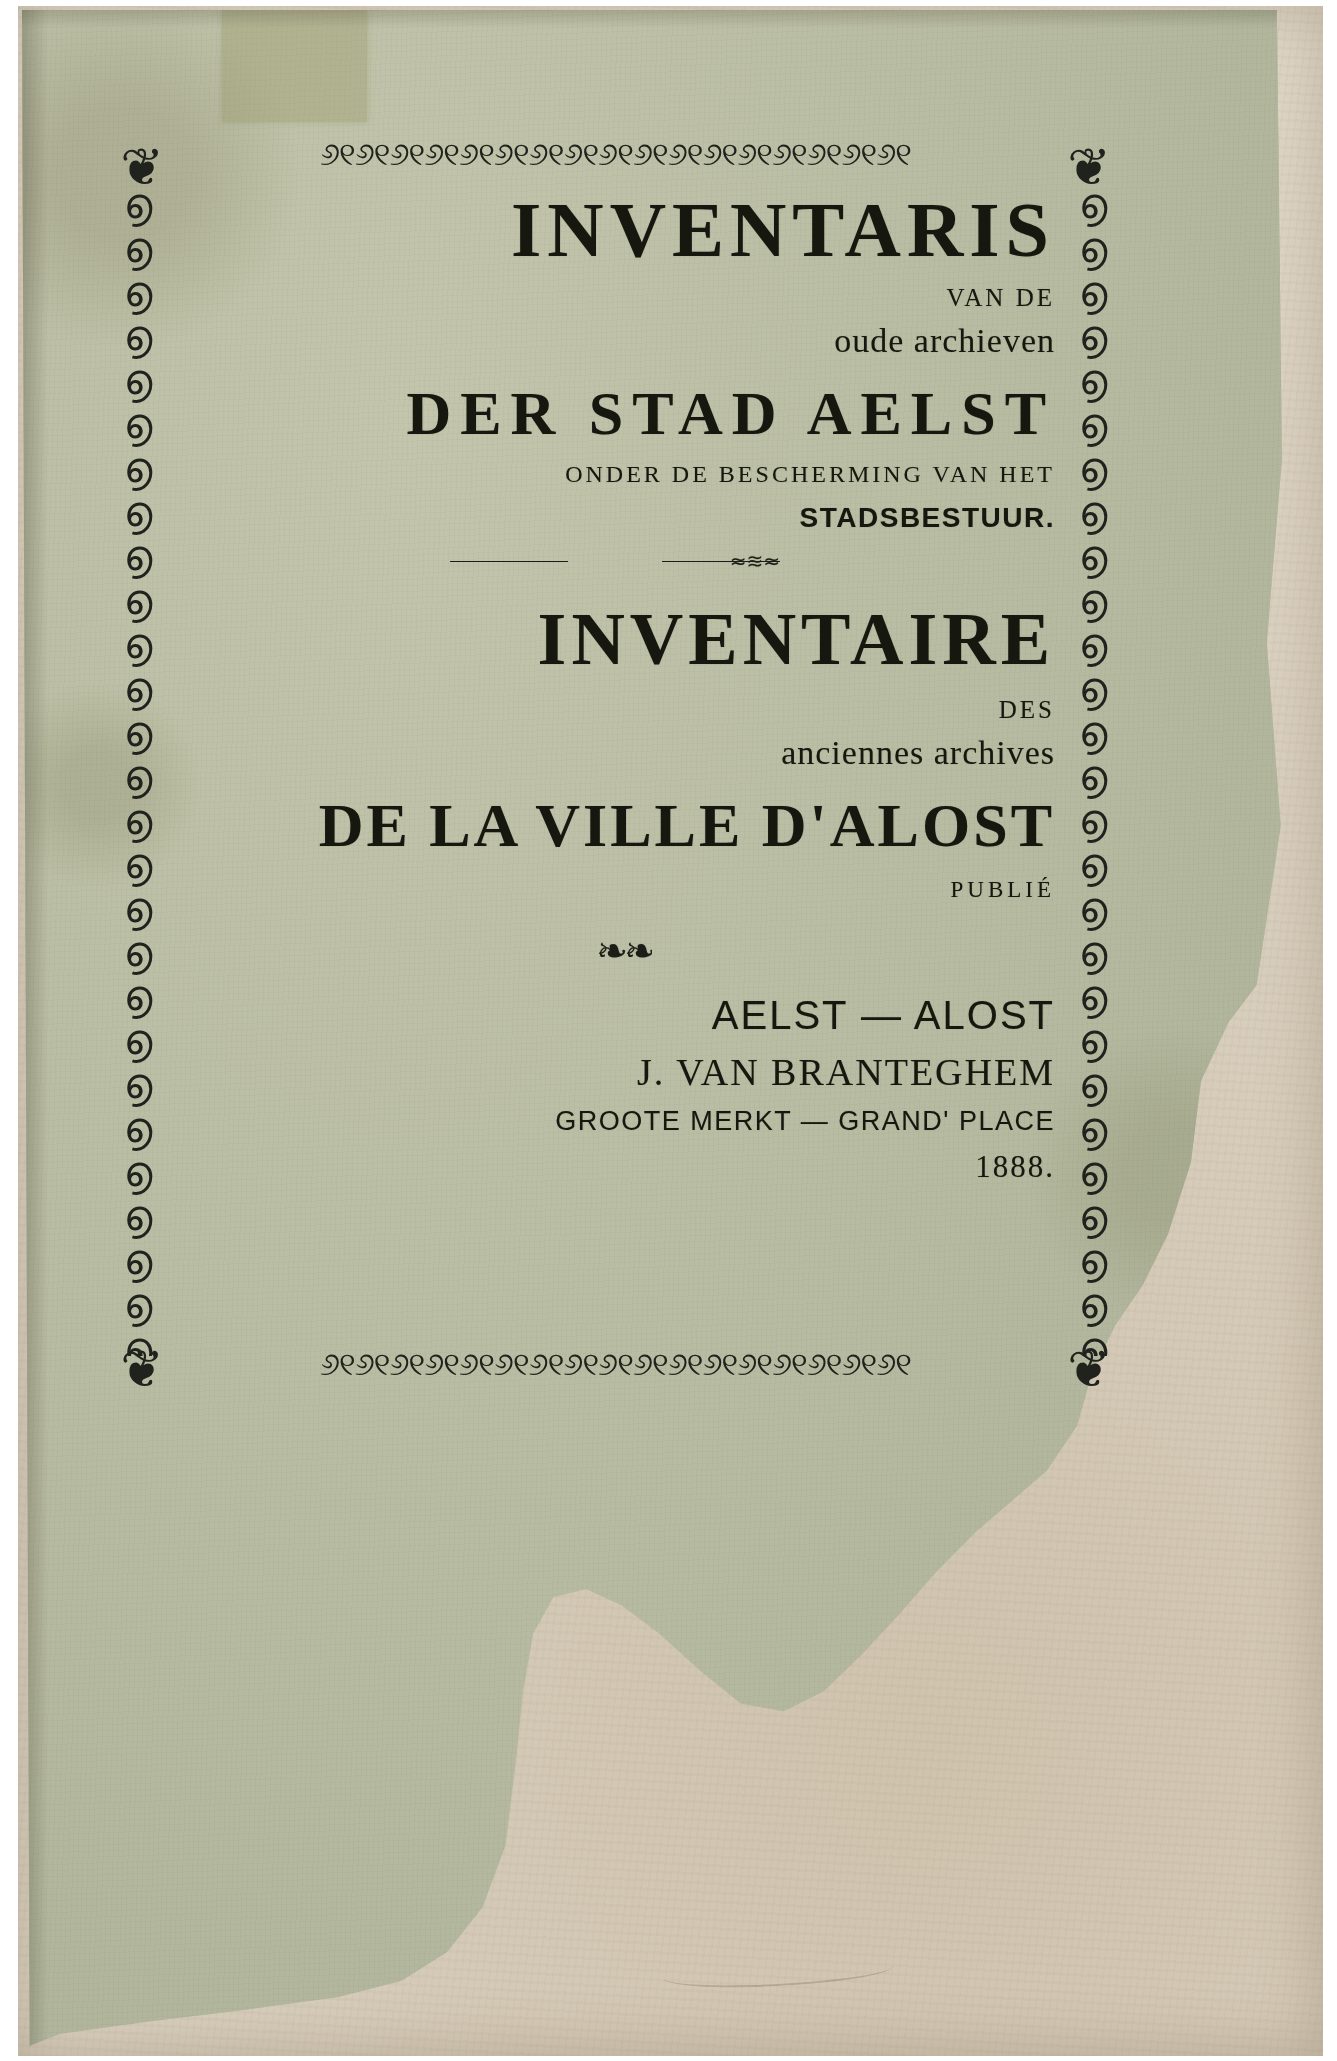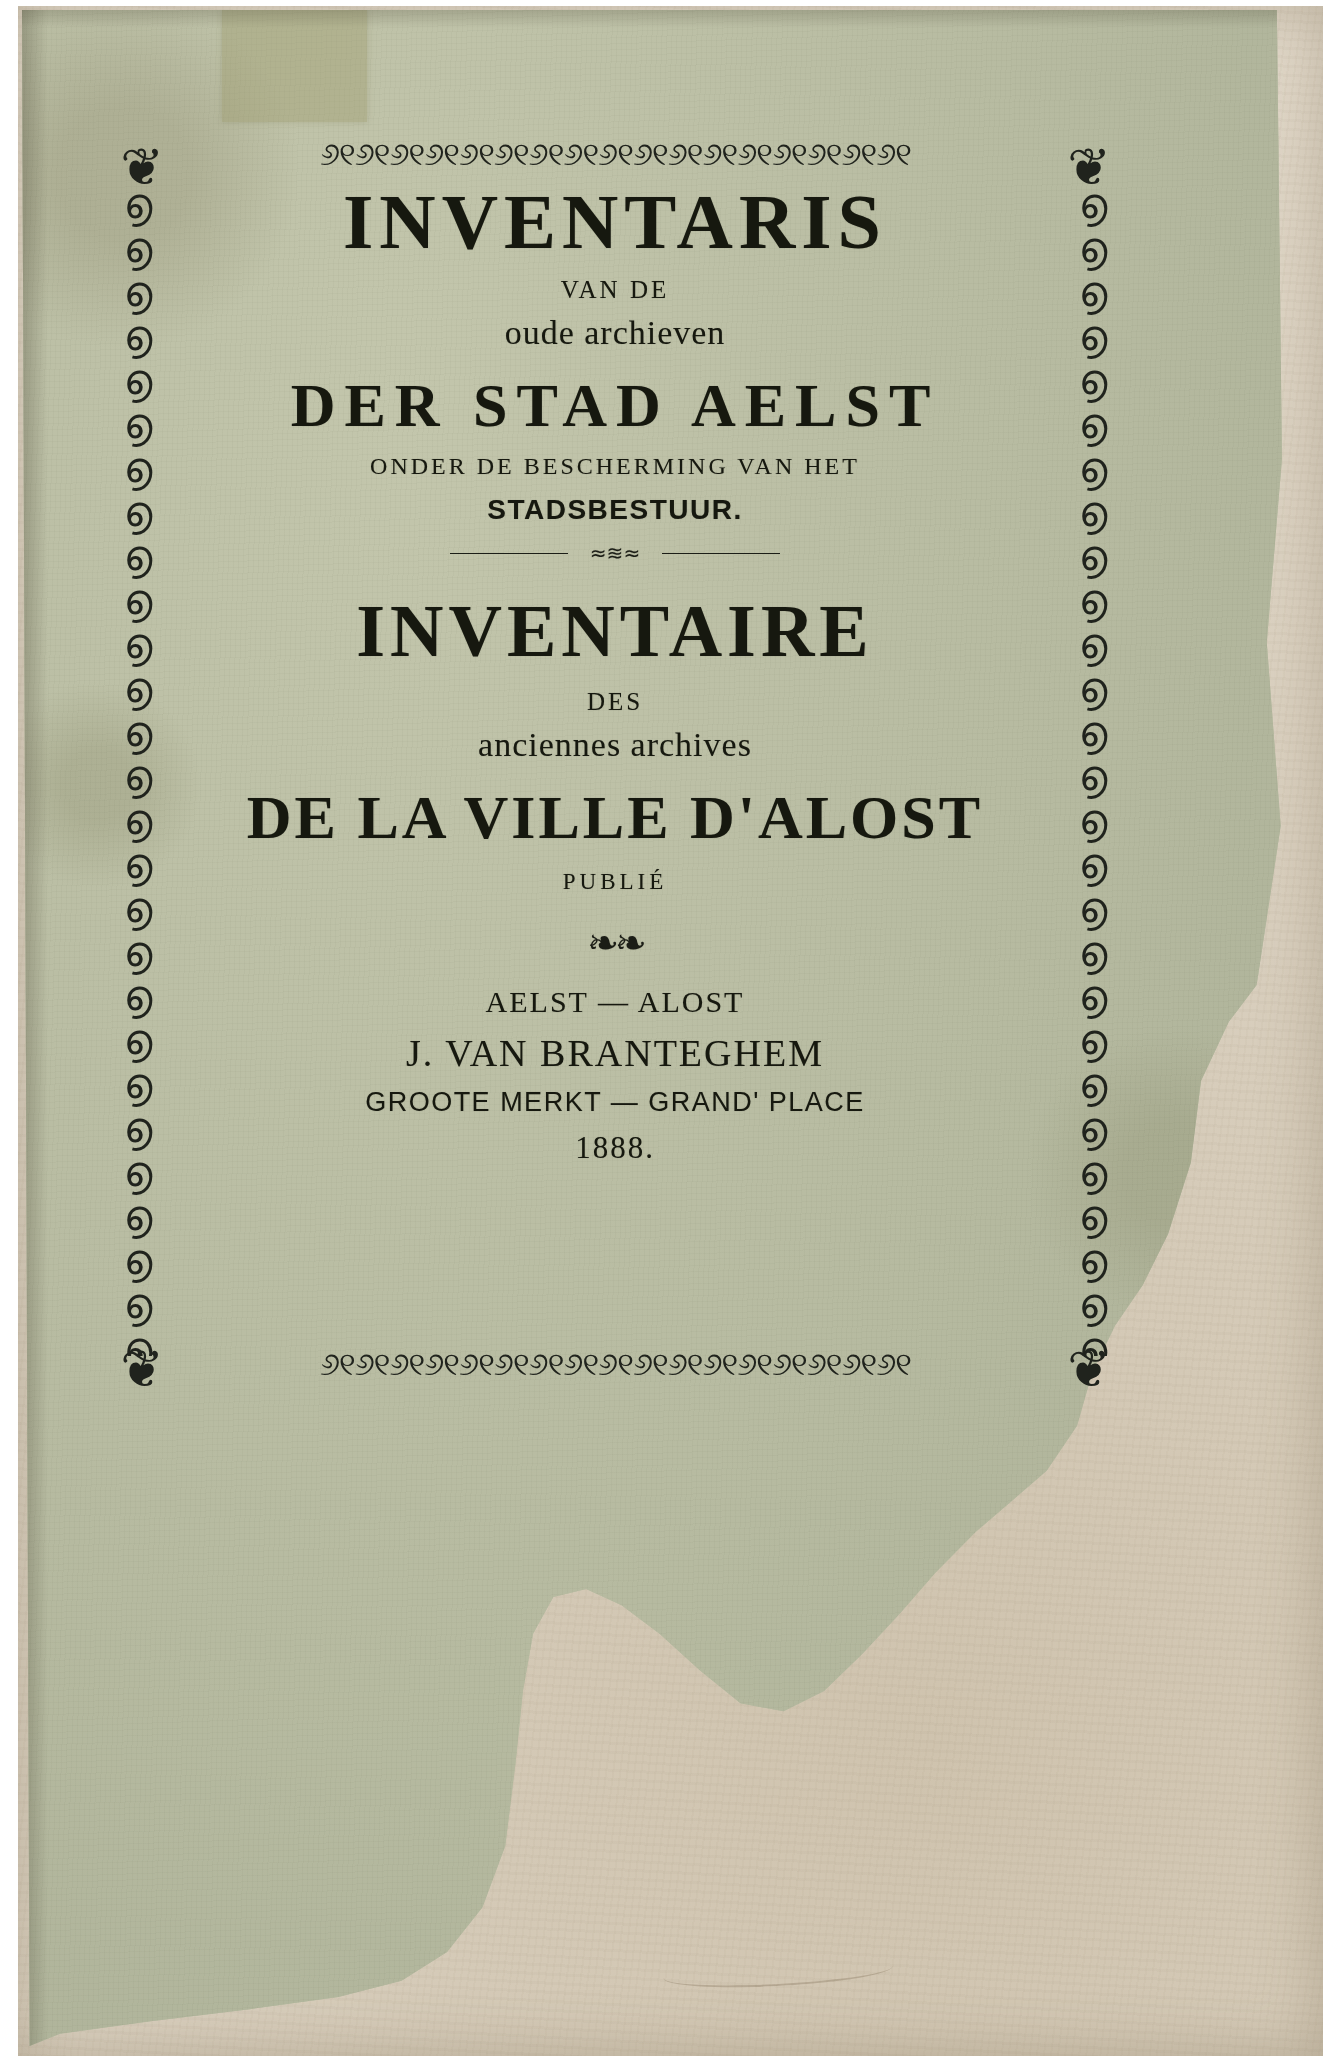--- a/index.html
+++ b/index.html
@@ -189,23 +189,23 @@
     font-family: "DejaVu Sans", sans-serif;
   }
   .corner.tl { left: 0; top: 0; }
   .corner.tr { right: 0; top: 0; }
   .corner.bl { left: 0; bottom: 0; }
   .corner.br { right: 0; bottom: 0; }
 
   
   .title-block {
     position: absolute;
-    left: 175px; top: 182px;
+    left: 175px; top: 190px;
     width: 880px;
-    text-align: center;
+    text-align: right;
     color: #16180f;
   }
   .t-main {
     font-family: "Liberation Serif", serif;
     font-weight: 700;
     font-size: 78px;
     letter-spacing: 6px;
     line-height: 1.02;
     margin: 0 0 12px 0;
   }
@@ -289,22 +289,22 @@
     font-size: 38px;
     line-height: 52px;
     color: #1b1d16;
     letter-spacing: -4px;
     overflow: hidden;
   }
   .imprint {
     margin-top: 16px;
   }
   .imp-line1 {
-    font-family: Liberation Serif, serif;
-    font-size: 30px;
+    font-family: Liberation Sans, sans-serif;
+    font-size: 40px;
     letter-spacing: 2px;
     margin: 3px 0;
   }
   .imp-line2 {
     font-family: "Liberation Serif", serif;
     font-size: 38px;
     letter-spacing: 2px;
     margin: 12px 0;
   }
   .imp-line3 {

